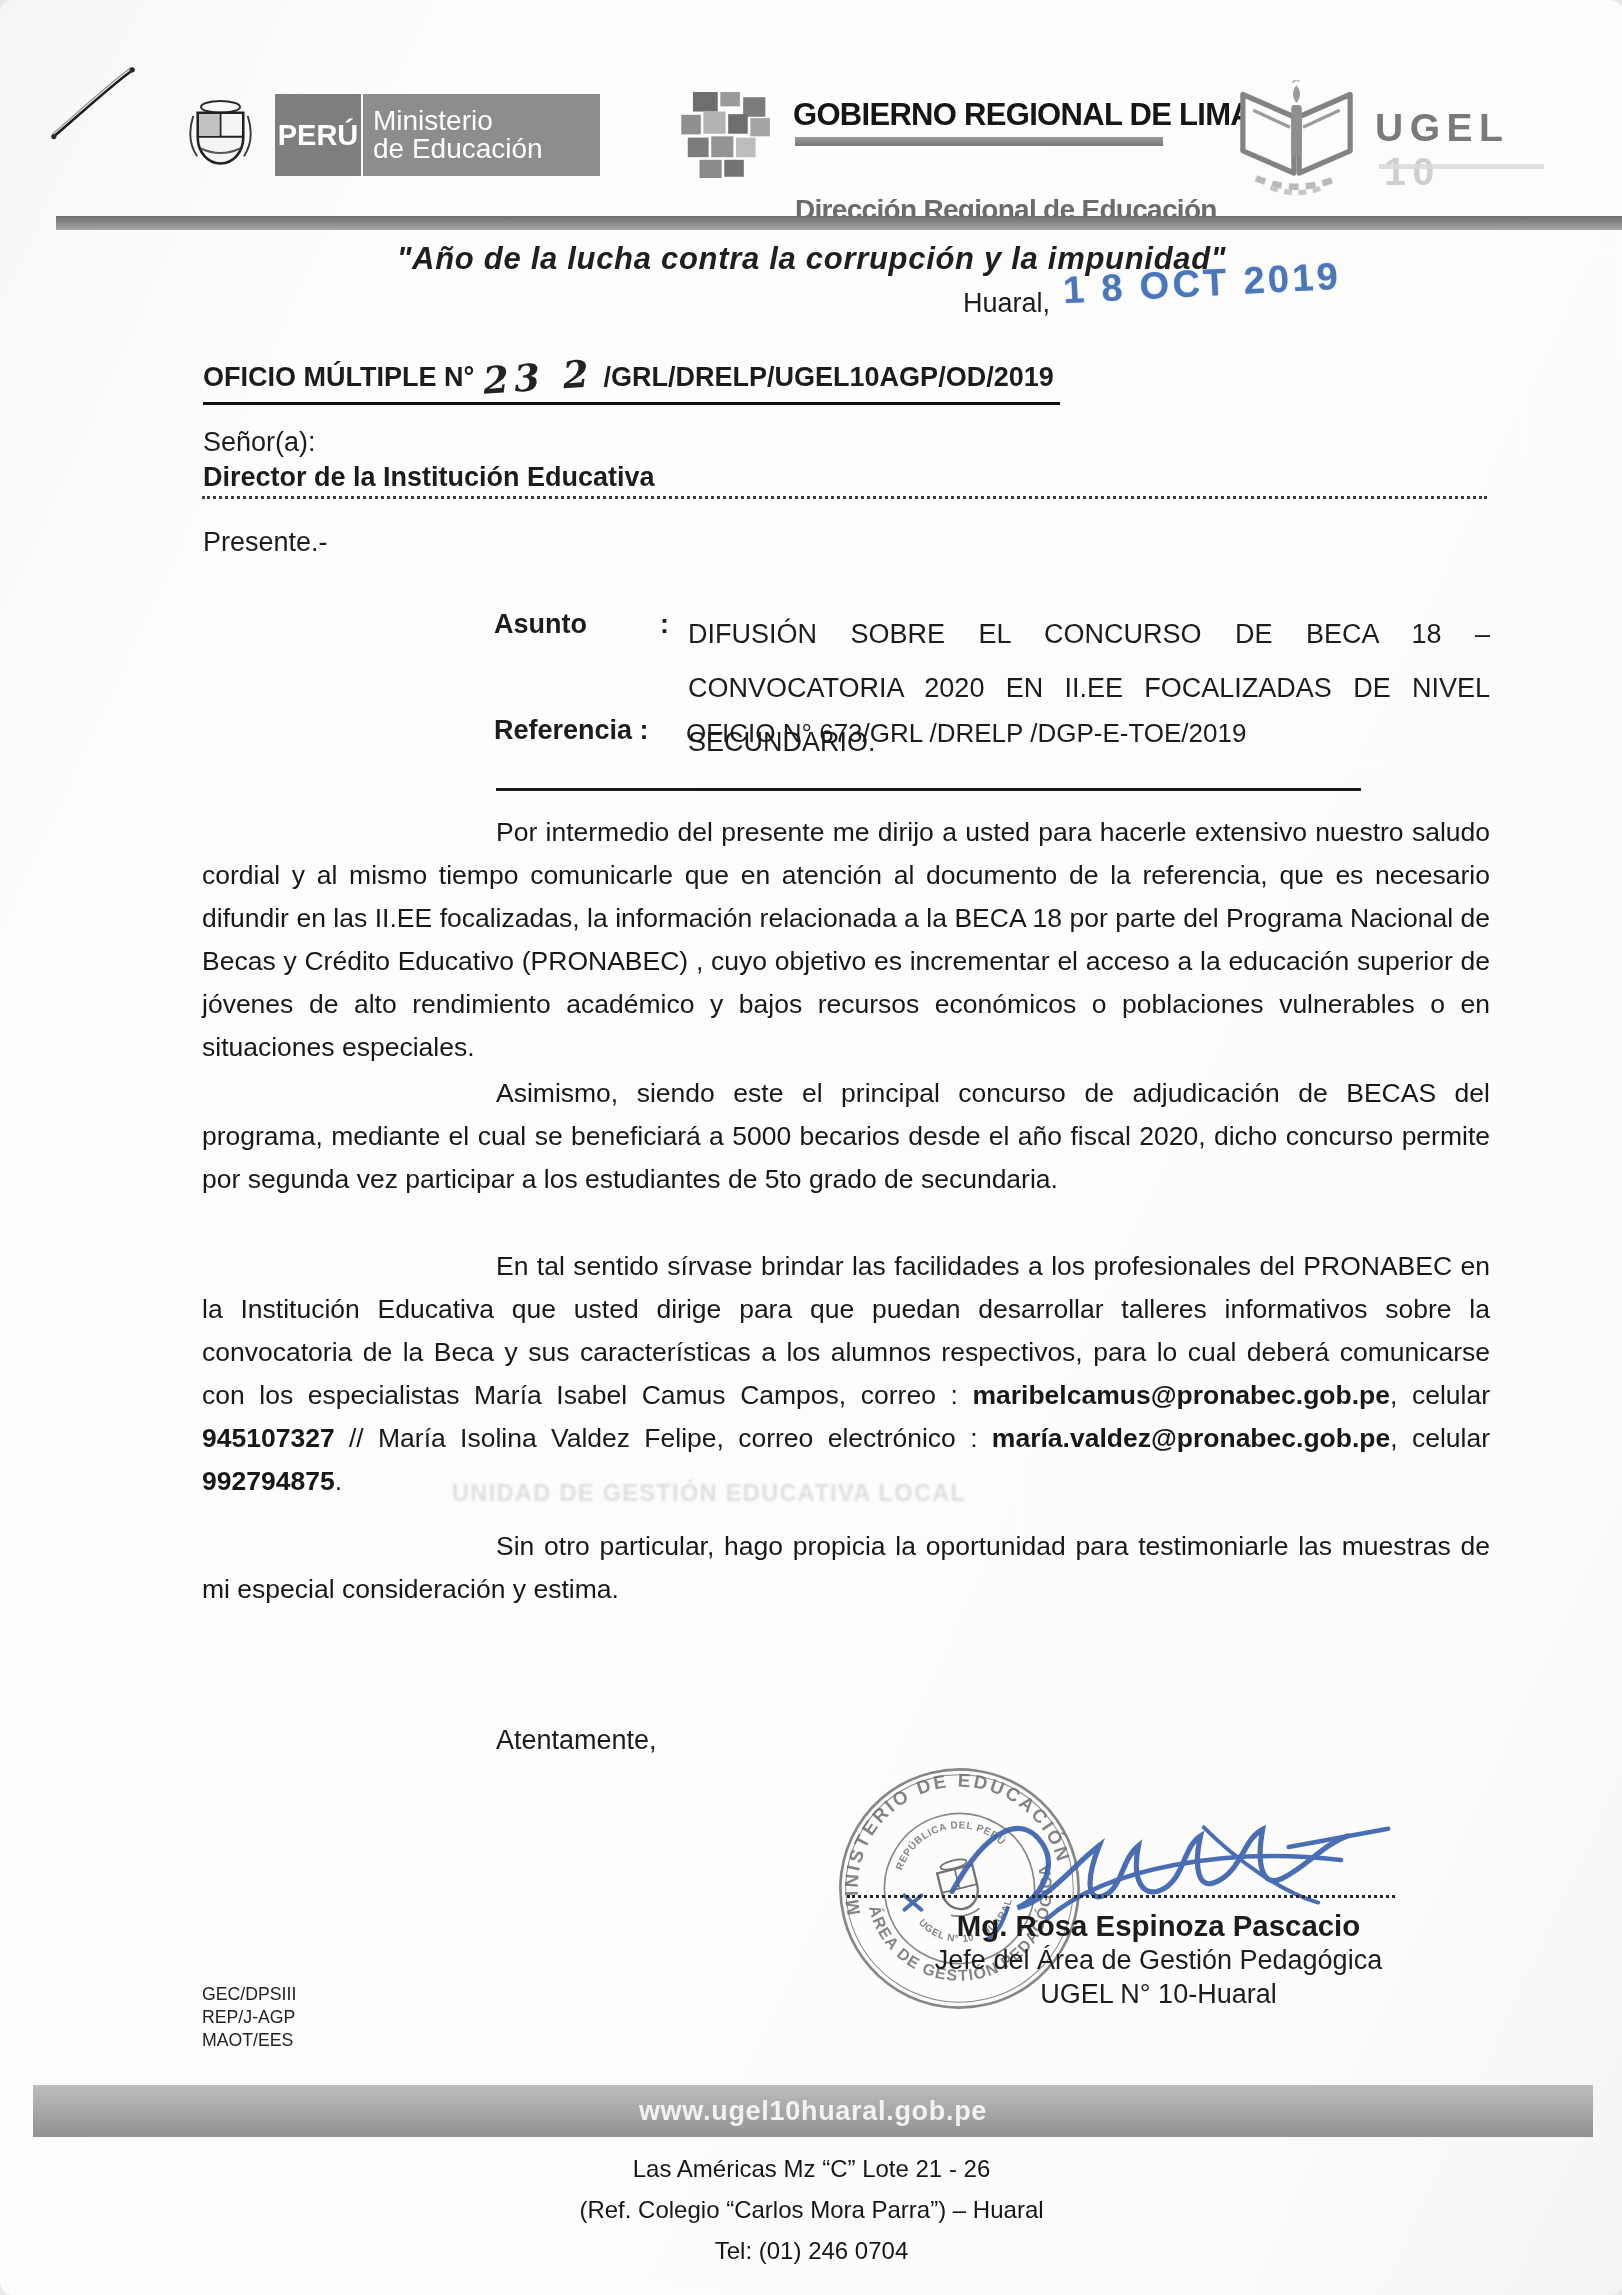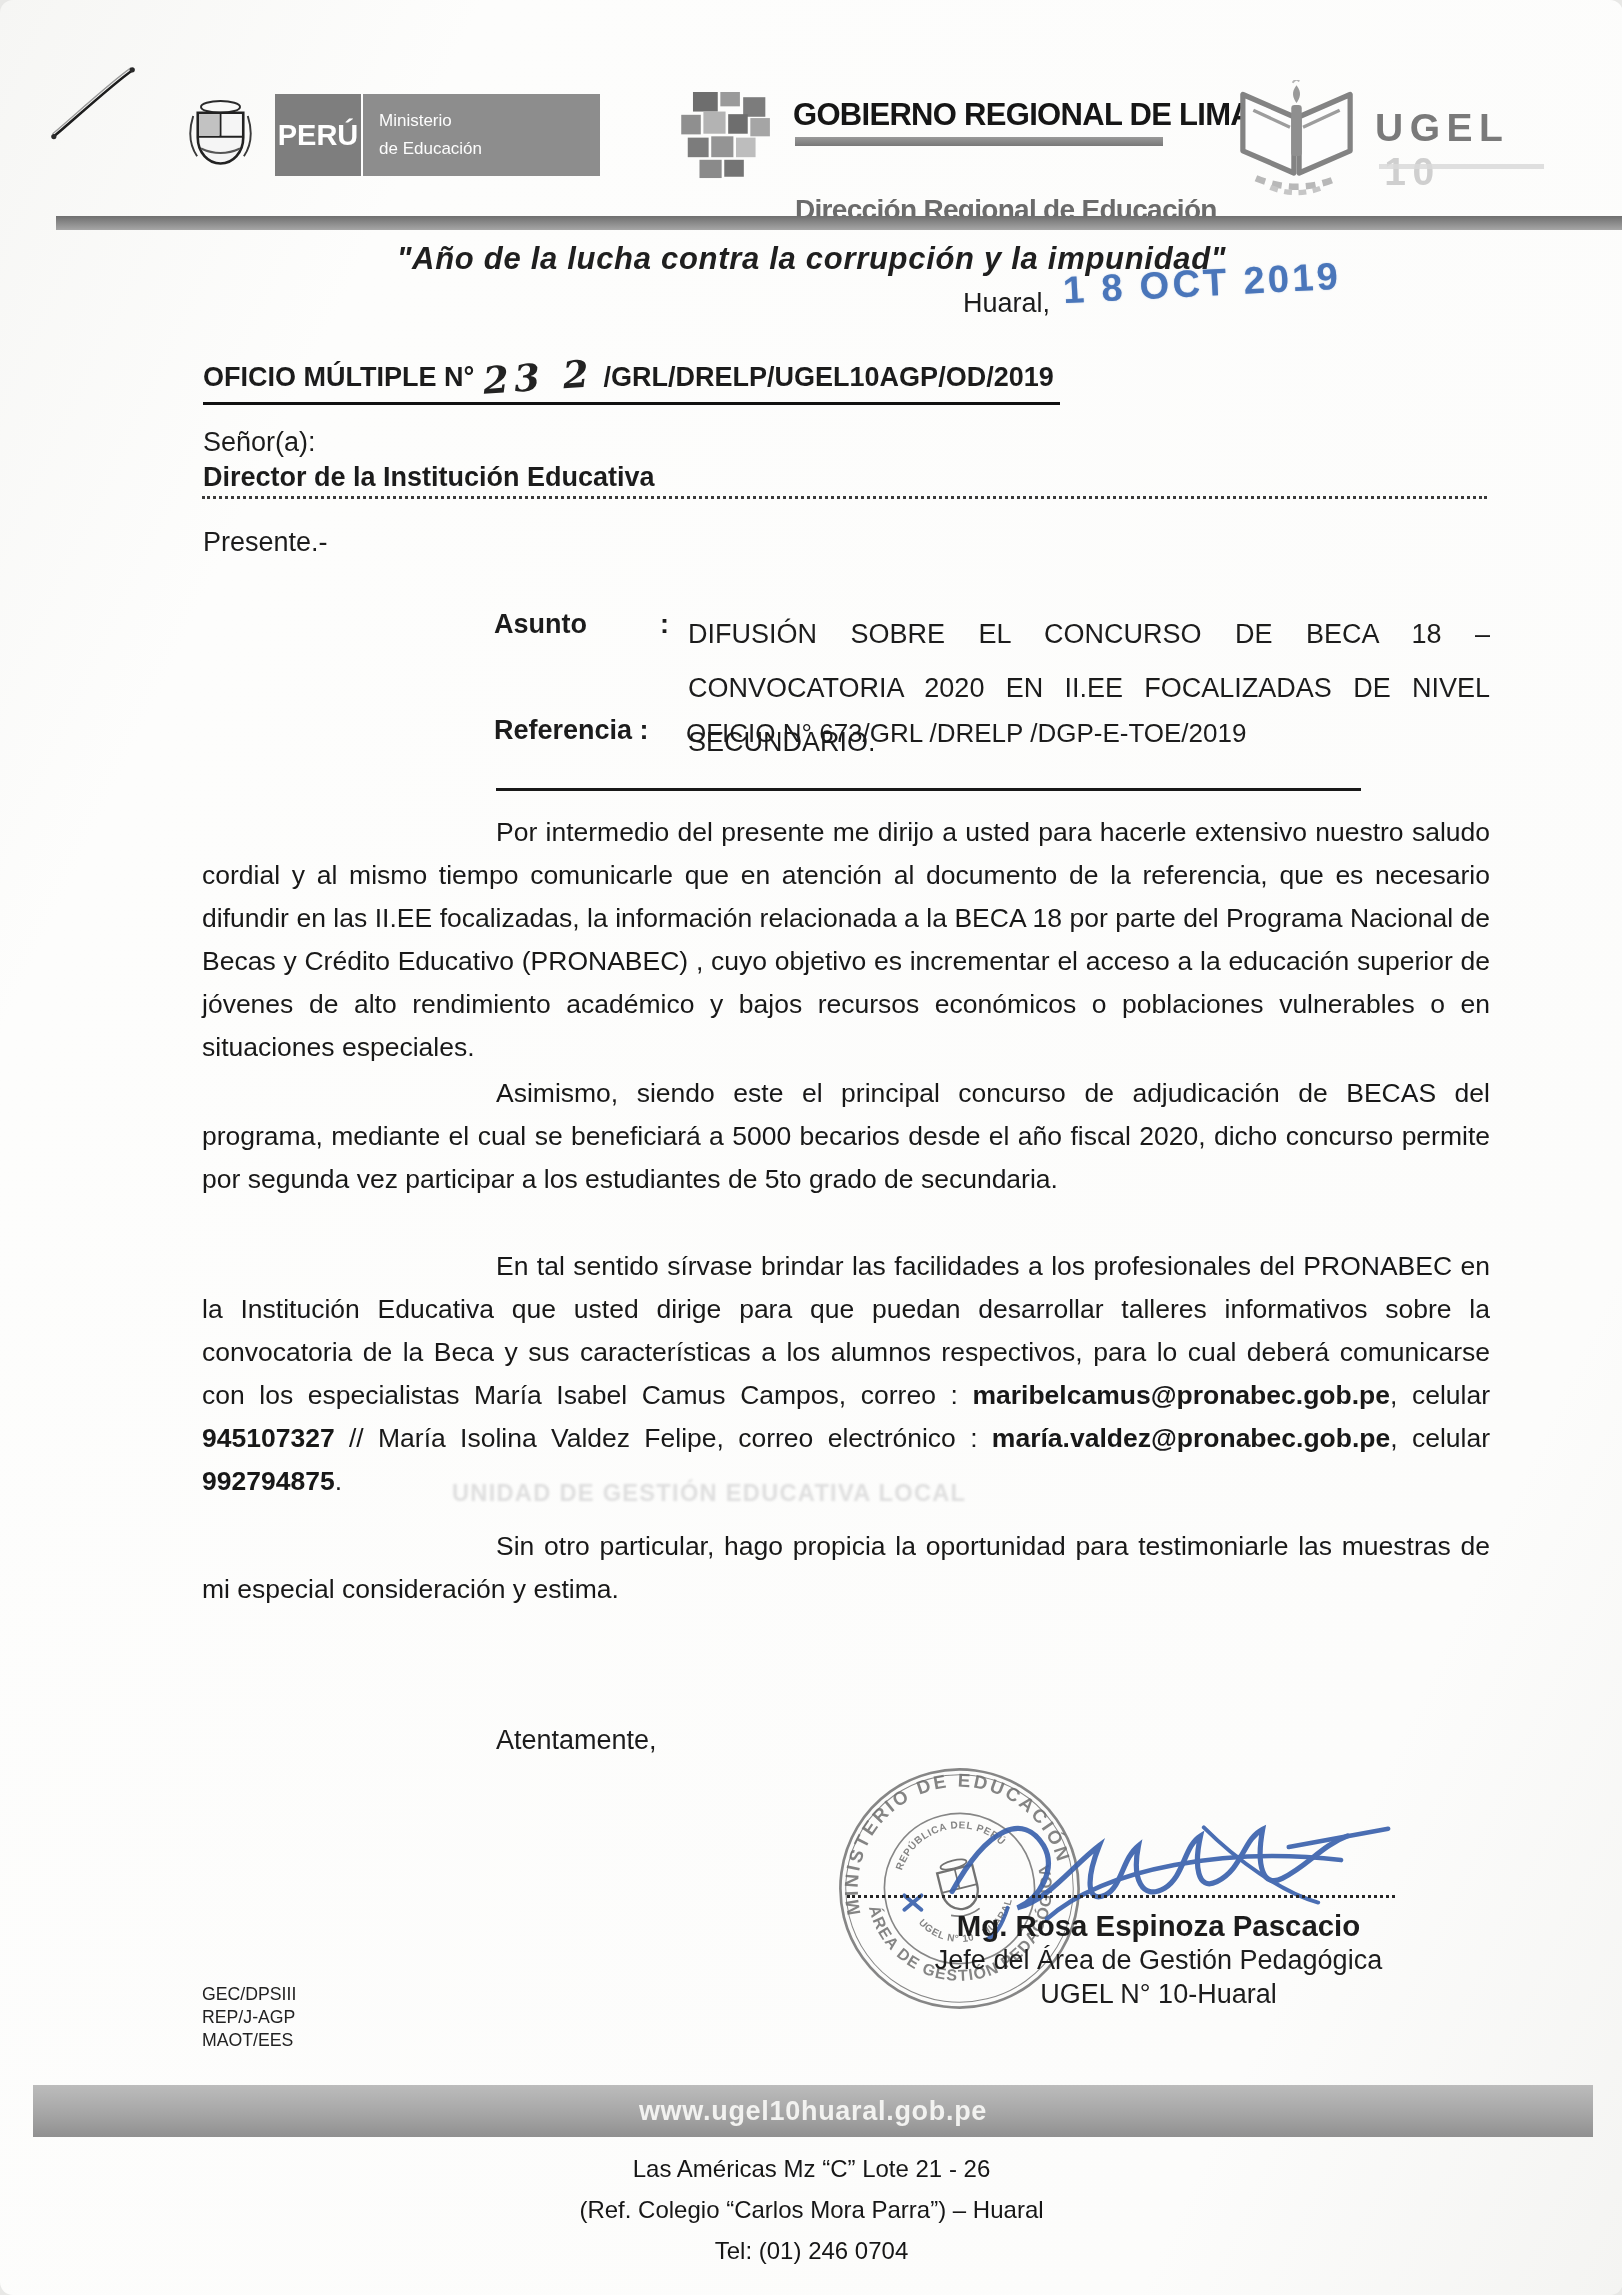--- a/index.html
+++ b/index.html
@@ -4,21 +4,21 @@
 <style>
   html,body{margin:0;padding:0;background:#e8e8e6;}
   .page{position:relative;width:1623px;height:2295px;margin:0 auto;overflow:hidden;
         background:linear-gradient(115deg,#f6f6f4 0%,#fdfdfc 18%,#fcfcfb 82%,#f4f4f2 100%);
         font-family:"Liberation Sans",sans-serif;color:#1c1c1c;border-radius:13px;}
   .abs{position:absolute;}
   
   .peru-box{left:275px;top:94px;width:86px;height:82px;background:#7e7e7e;border-right:2px solid #fff;
             display:flex;align-items:center;justify-content:center;color:#fff;font-weight:bold;font-size:29px;}
   .min-box{left:363px;top:94px;width:237px;height:82px;background:#8d8d8d;color:#fdfdfd;
-           font-size:17px;line-height:27.5px;padding:13px 0 0 16px;box-sizing:border-box;}
+           font-size:28px;line-height:27.5px;padding:13px 0 0 10px;box-sizing:border-box;}
   .gob-title{left:793px;top:97px;font-size:31px;font-weight:bold;letter-spacing:-0.7px;color:#161616;}
   .gob-bar{left:795px;top:137px;width:368px;height:8.5px;background:linear-gradient(180deg,#9a9a9a,#787878);}
   .gob-sub{left:795px;top:149px;font-size:28px;font-weight:600;letter-spacing:-0.7px;color:#6b6b6b;margin-top:45px;}
   .ugel-text{left:1375px;top:106px;font-size:39px;font-weight:bold;letter-spacing:6.5px;color:#7a7a7a;display:flex;flex-direction:column;}
   .ugel-num{color:#cfcfcf;margin-left:9.2px;}
   .ugel-tag{left:1379px;top:164px;width:165px;height:5.2px;background:#d9d9d9;opacity:.85;}
   .divider{left:56px;top:216px;width:1567px;height:13.7px;background:linear-gradient(180deg,#6f6f6f,#a6a6a6);}
   .motto{left:0;top:241px;width:100%;text-align:center;font-size:31px;font-style:italic;font-weight:600;
          letter-spacing:0.7px;color:#1f1f1f;}
   .place{left:963px;top:288px;font-size:27px;}

